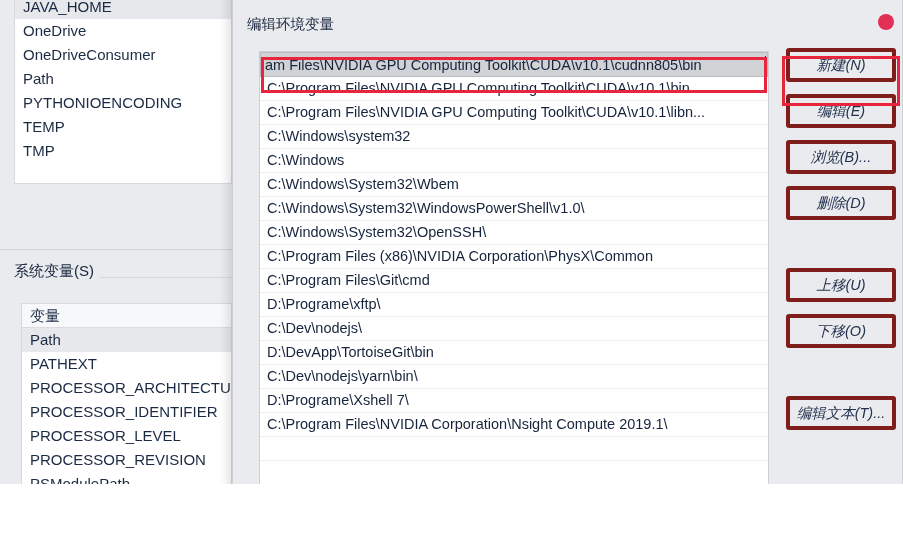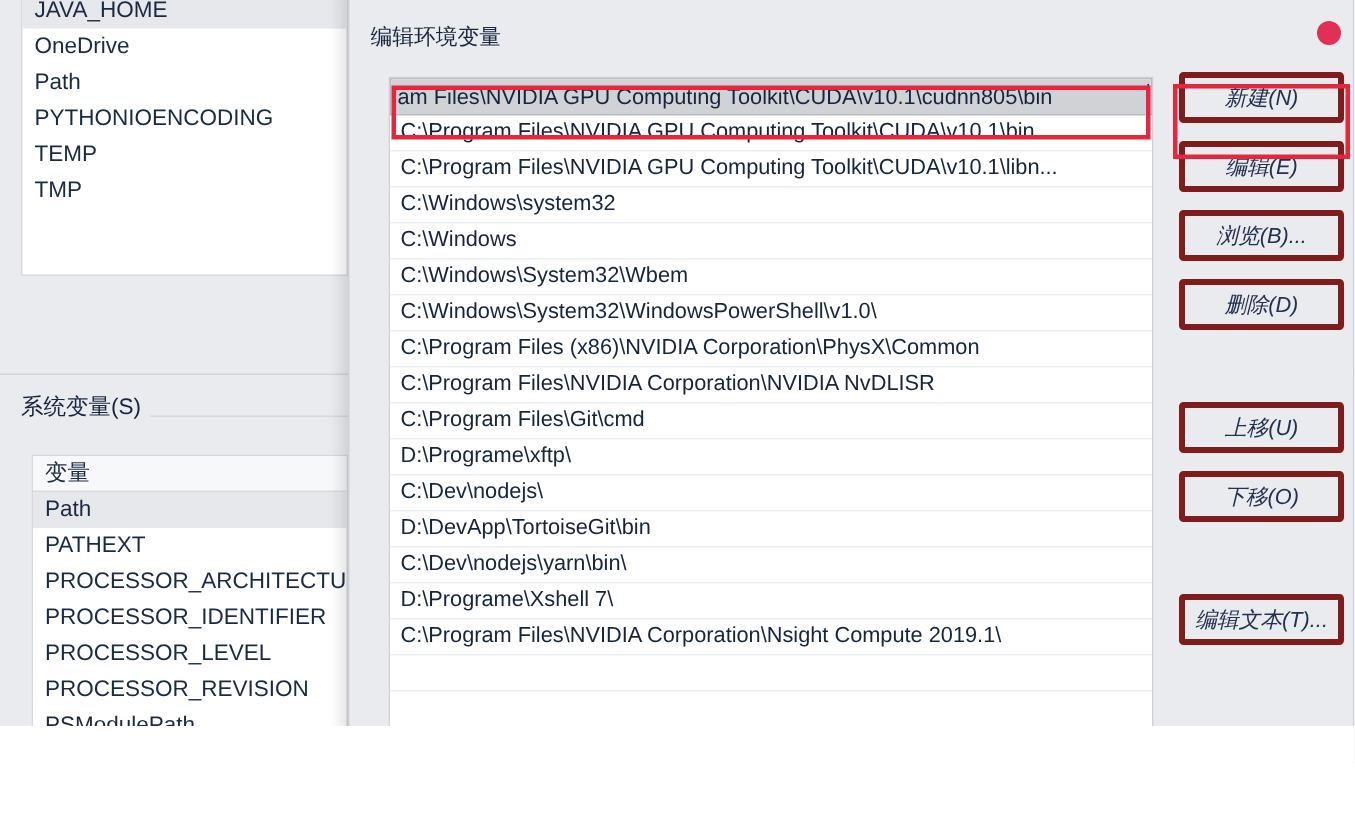--- a/index.html
+++ b/index.html
@@ -204,20 +204,23 @@
   <div class="bg-window">
 
     <div class="user-var-list">
       <div class="var-row selected">
         <span>JAVA_HOME</span>
       </div>
       <div class="var-row">
         <span>OneDrive</span>
       </div>
       <div class="var-row">
+        <span>OneDriveConsumer</span>
+      </div>
+      <div class="var-row">
         <span>Path</span>
       </div>
       <div class="var-row">
         <span>PYTHONIOENCODING</span>
       </div>
       <div class="var-row">
         <span>TEMP</span>
       </div>
       <div class="var-row">
         <span>TMP</span>
@@ -269,22 +272,22 @@
         <input class="path-edit-input" type="text" value="am Files\NVIDIA GPU Computing Toolkit\CUDA\v10.1\cudnn805\bin" style="">
         <div class="caret"></div>
       </div>
 
       <div class="path-row">C:\Program Files\NVIDIA GPU Computing Toolkit\CUDA\v10.1\bin</div>
       <div class="path-row">C:\Program Files\NVIDIA GPU Computing Toolkit\CUDA\v10.1\libn...</div>
       <div class="path-row">C:\Windows\system32</div>
       <div class="path-row">C:\Windows</div>
       <div class="path-row">C:\Windows\System32\Wbem</div>
       <div class="path-row">C:\Windows\System32\WindowsPowerShell\v1.0\</div>
+      <div class="path-row">C:\Windows\System32\OpenSSH\</div>
       <div class="path-row">C:\Program Files (x86)\NVIDIA Corporation\PhysX\Common</div>
-      <div class="path-row">C:\Program Files\NVIDIA Corporation\NVIDIA NvDLISR</div>
       <div class="path-row">C:\Program Files\Git\cmd</div>
       <div class="path-row">D:\Programe\xftp\</div>
       <div class="path-row">C:\Dev\nodejs\</div>
       <div class="path-row">D:\DevApp\TortoiseGit\bin</div>
       <div class="path-row">C:\Dev\nodejs\yarn\bin\</div>
       <div class="path-row">D:\Programe\Xshell 7\</div>
       <div class="path-row">C:\Program Files\NVIDIA Corporation\Nsight Compute 2019.1\</div>
       <div class="path-row empty"></div>
       <div class="path-row empty"></div>
       <div class="path-row empty"></div>

